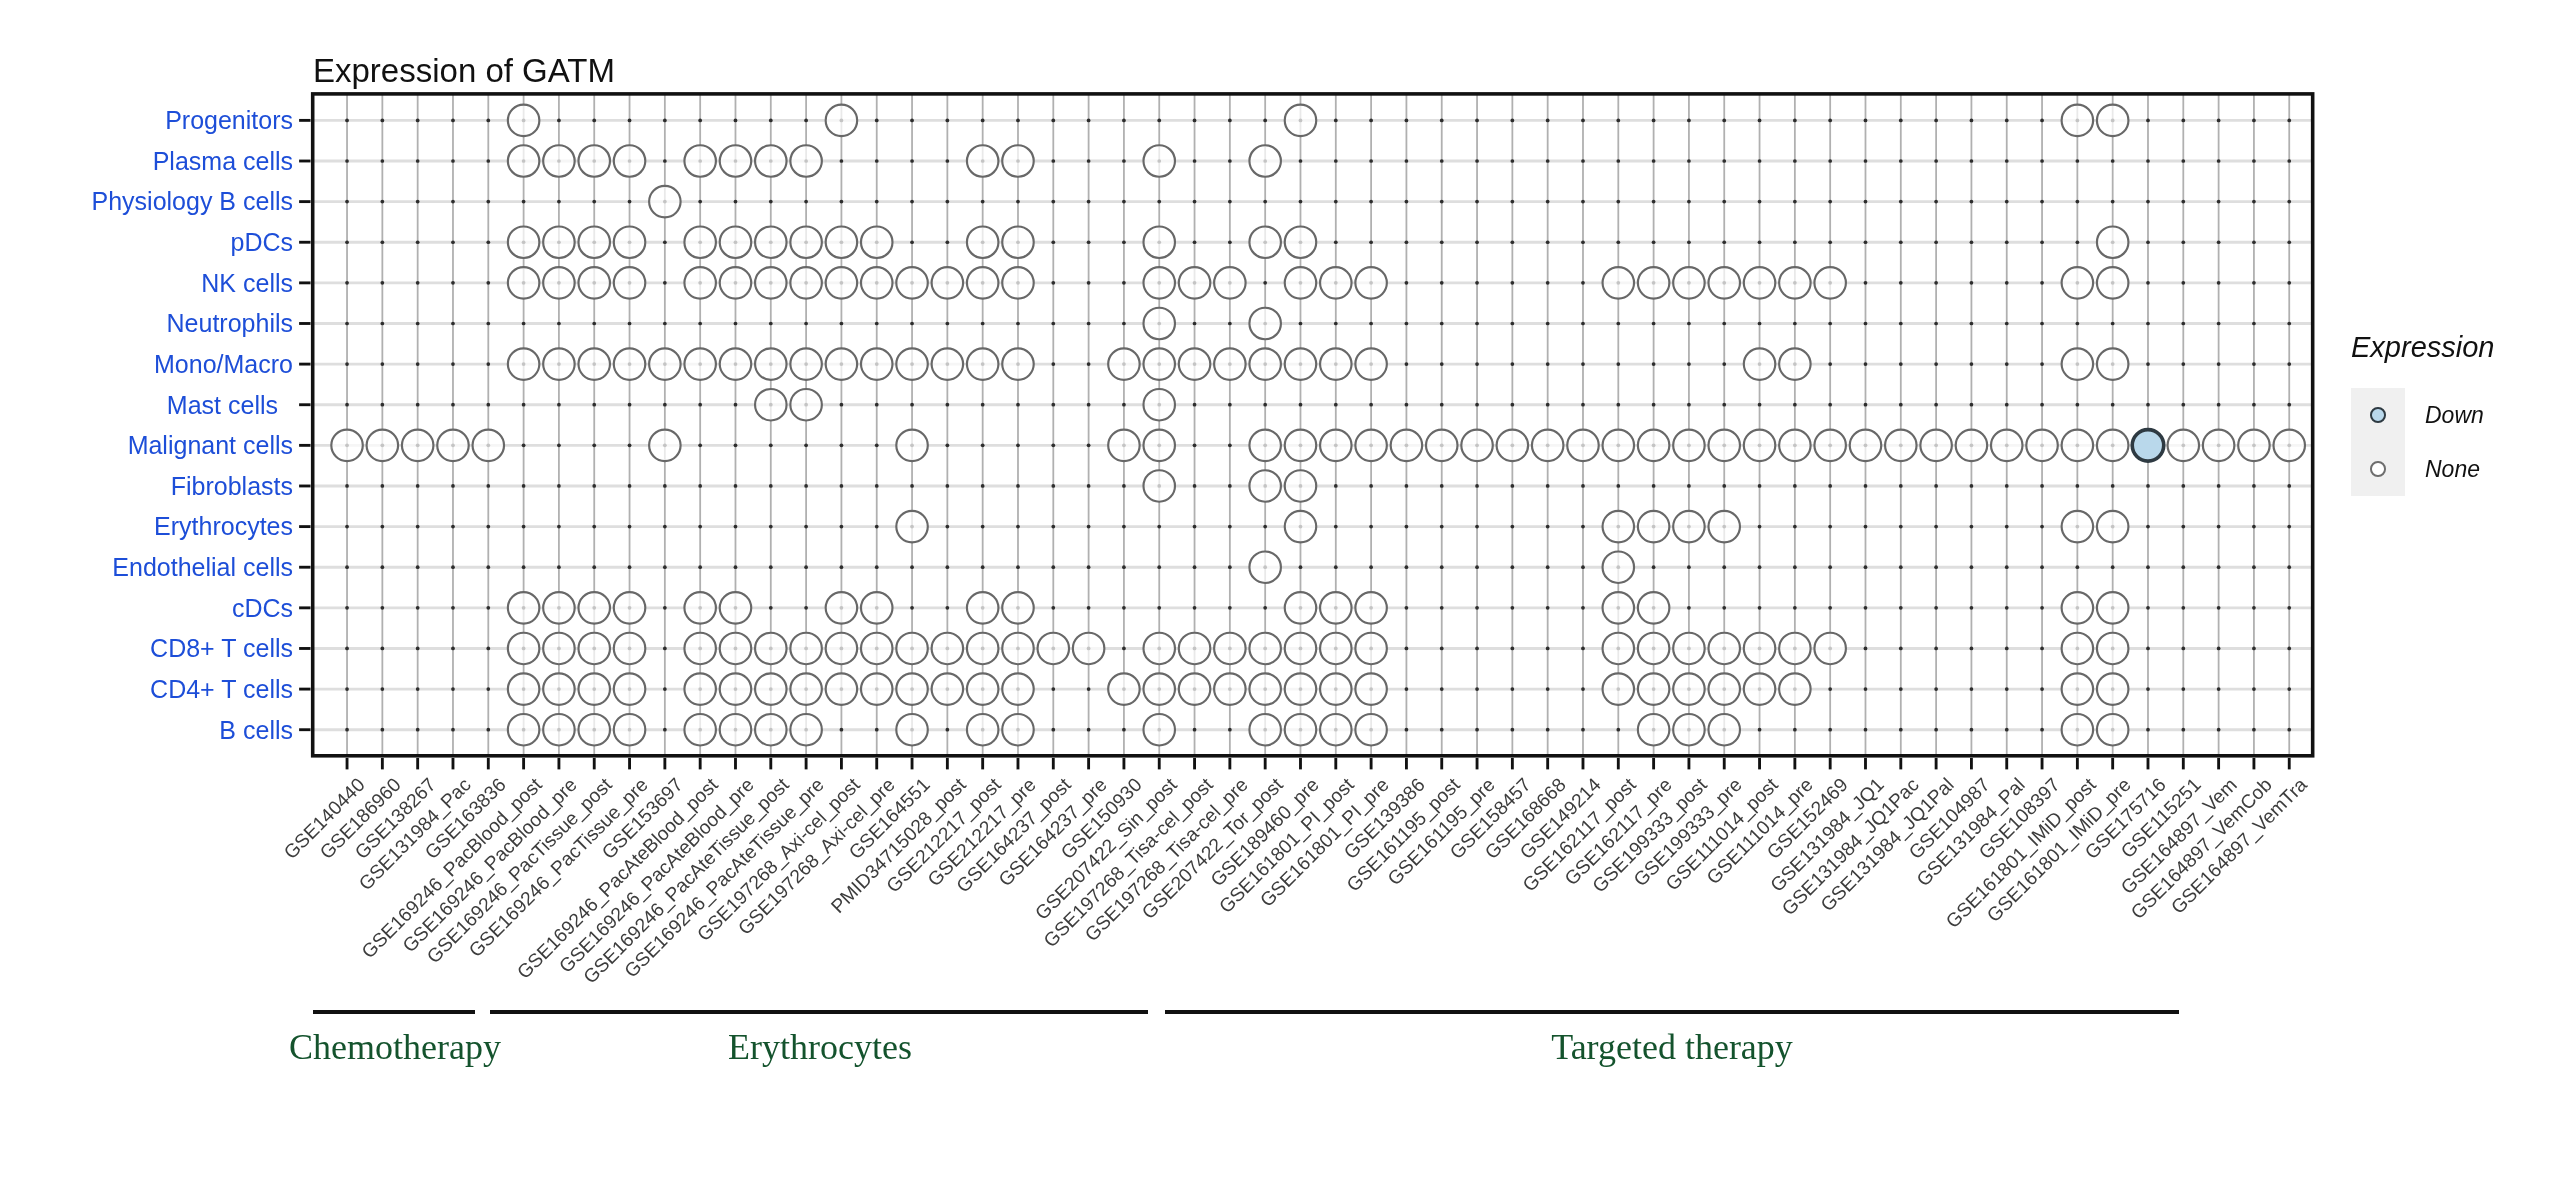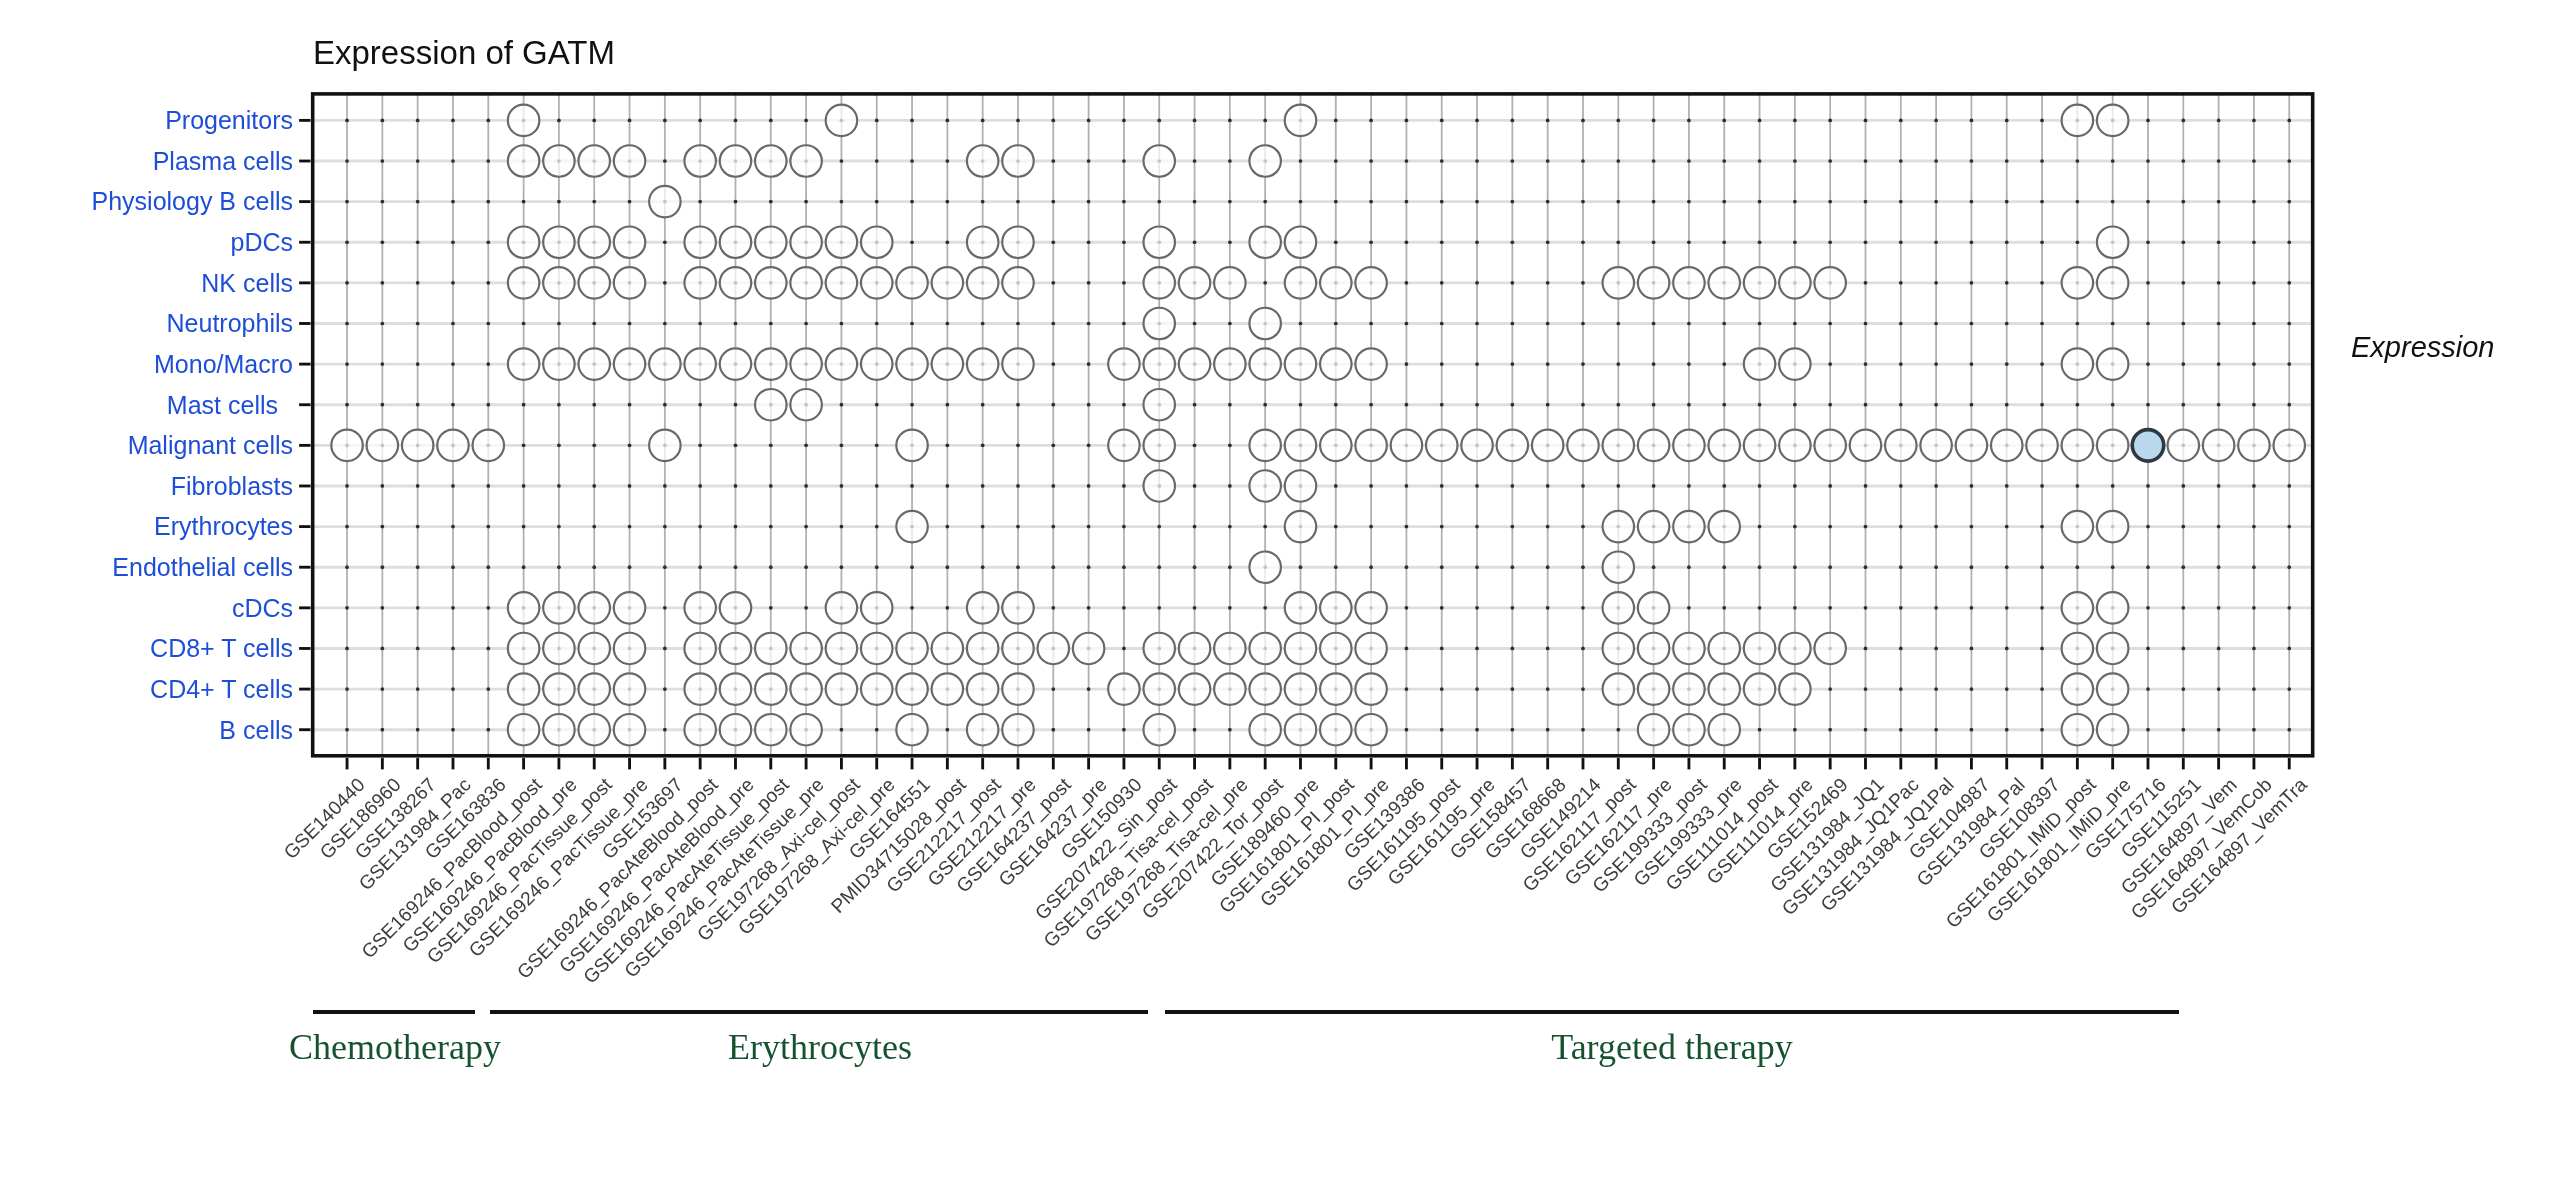--- a/index.html
+++ b/index.html
@@ -1,20 +1,20 @@
 <!DOCTYPE html>
 <html style="font-size:11.4px"><head>
 <meta charset="utf-8">
 <style>
   html,body{margin:0;padding:0;background:#ffffff;}
   body{width:2576px;height:1181px;position:relative;overflow:hidden;
        font-family:"Liberation Sans", sans-serif;color:#1a1a1a;}
   #stage{position:absolute;left:0;top:0;width:2576px;height:1181px;}
   #plot-svg{position:absolute;left:0;top:0;}
-  .chart-title{position:absolute;left:313px;top:34px;font-size:33px;color:#111;}
+  .chart-title{position:absolute;left:313px;top:52px;font-size:33px;color:#111;}
   .y-label{position:absolute;white-space:nowrap;font-size:25px;color:#1d4ed8;
            transform:translate(-100%,-50%);}
   .x-label{position:absolute;white-space:nowrap;font-size:19.3px;color:#3d3d3d;
            transform:translate(-100%,0) rotate(-45deg);transform-origin:100% 0;}
   .group-bar{position:absolute;height:4.3px;background:#111;}
   .group-label{position:absolute;font-family:"Liberation Serif", serif;font-size:36px;
                color:#14532d;transform:translateX(-50%);white-space:nowrap;}
   .legend{position:absolute;left:2351px;top:331px;font-style:italic;}
   .legend-title{font-size:29px;color:#111;margin-bottom:24px;}
   .legend-key-col{position:relative;}
@@ -1400,15 +1400,29 @@
       <div class="group-bar" style="left: 313px; width: 162px; top: 1010px;"></div>
       <div class="group-label" style="left: 395px; top: 1026px;">Chemotherapy</div>
       <div class="group-bar" style="left: 490px; width: 658px; top: 1010px;"></div>
       <div class="group-label" style="left: 820px; top: 1026px;">Erythrocytes</div>
       <div class="group-bar" style="left: 1165px; width: 1014px; top: 1010px;"></div>
       <div class="group-label" style="left: 1672px; top: 1026px;">Targeted therapy</div>
     </div>
 
   <div class="legend">
     <div class="legend-title">Expression</div>
+    <div class="legend-key-col">
+      <div class="legend-item">
+        <div class="legend-key">
+          <div class="legend-swatch" id="swatch-down" style="background: rgb(185, 216, 235); border: 2.9px solid rgb(46, 58, 66);"></div>
+        </div>
+        <div class="legend-text">Down</div>
+      </div>
+      <div class="legend-item">
+        <div class="legend-key">
+          <div class="legend-swatch" id="swatch-none" style="background: rgb(255, 255, 255); border: 2.9px solid rgb(110, 110, 110);"></div>
+        </div>
+        <div class="legend-text">None</div>
+      </div>
+    </div>
   </div>
 </div>
 
 
 </body></html>

